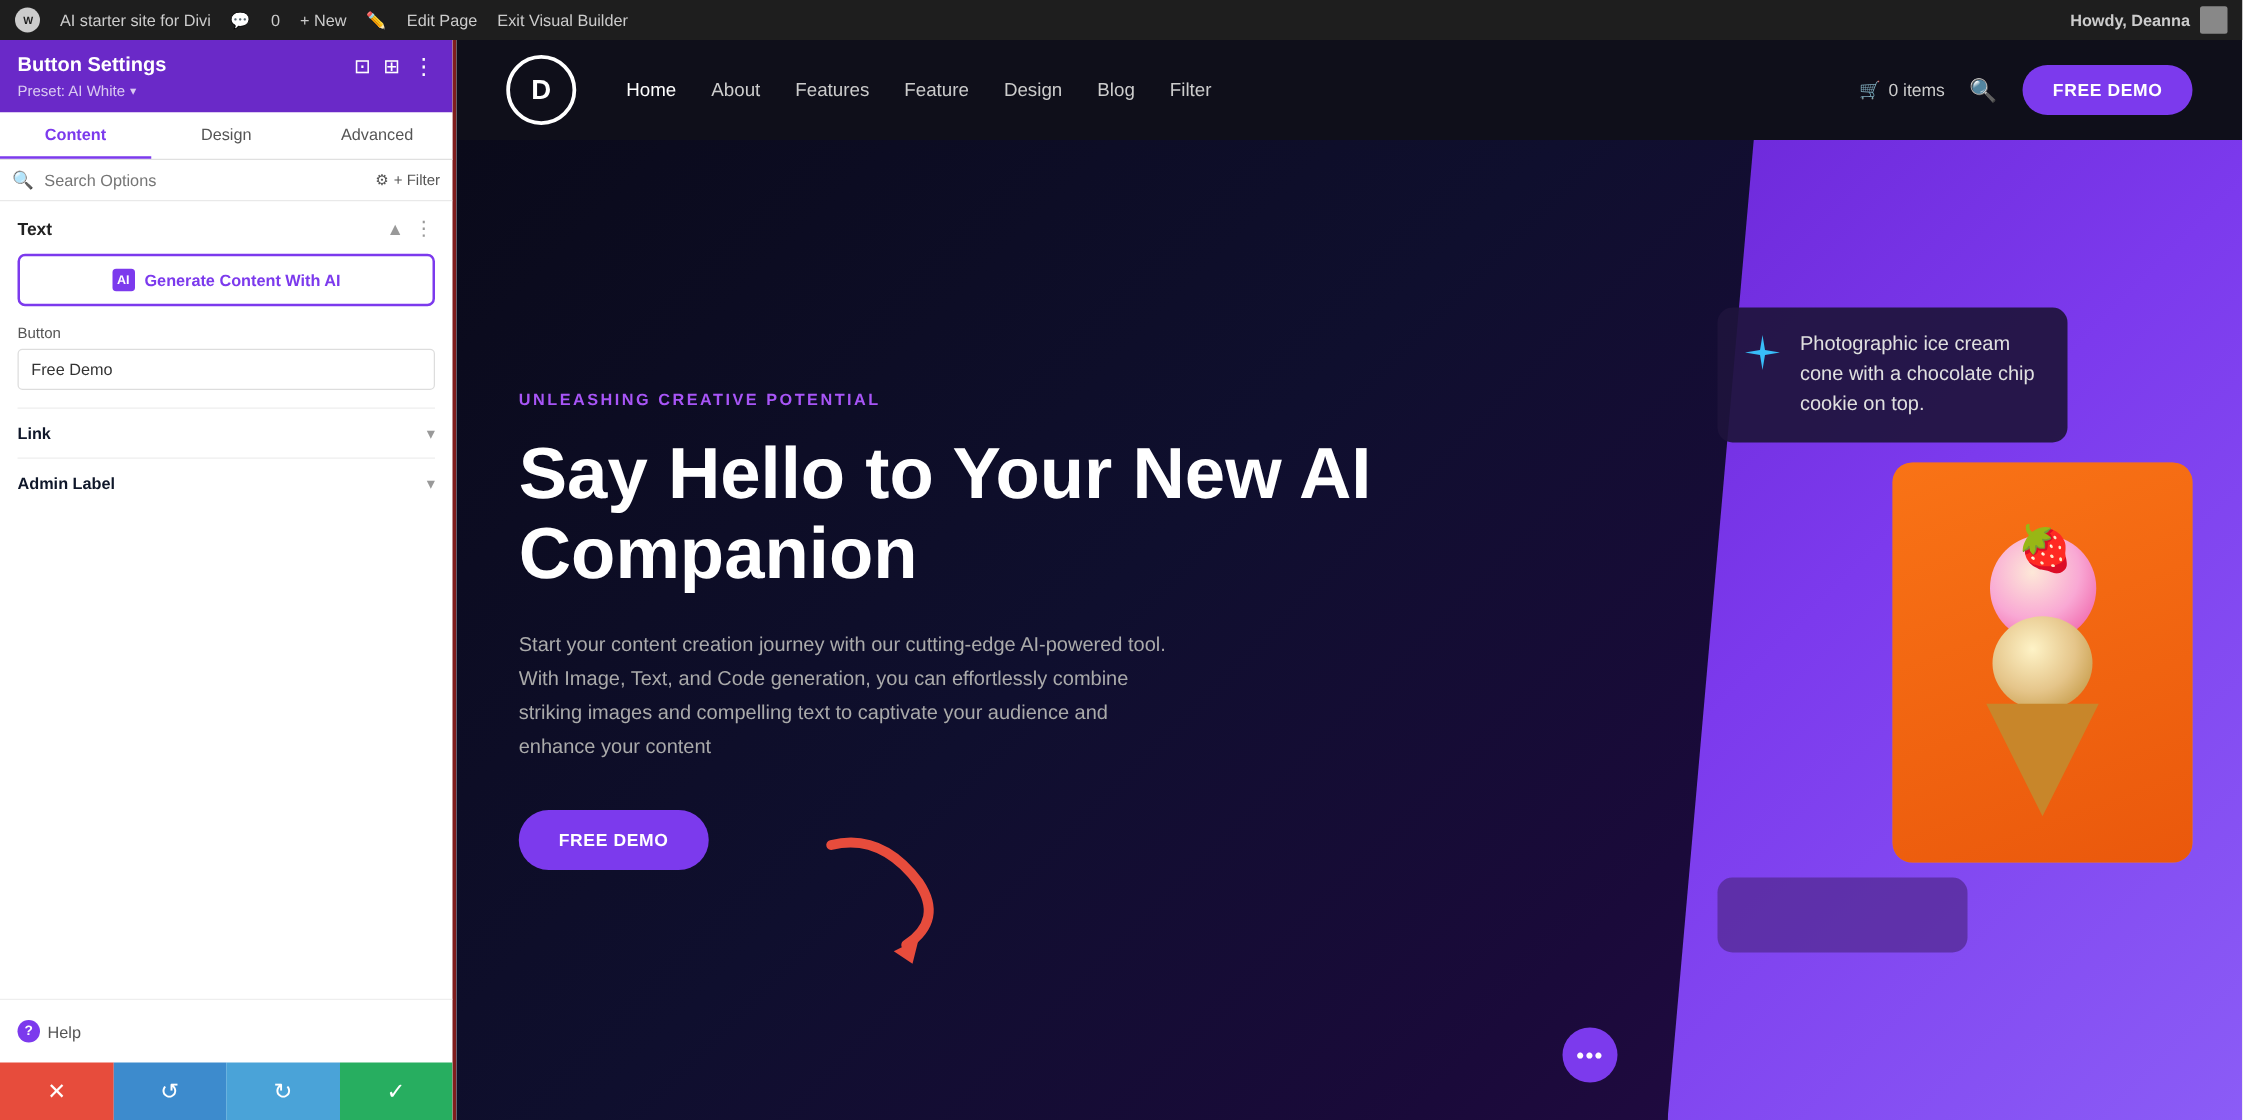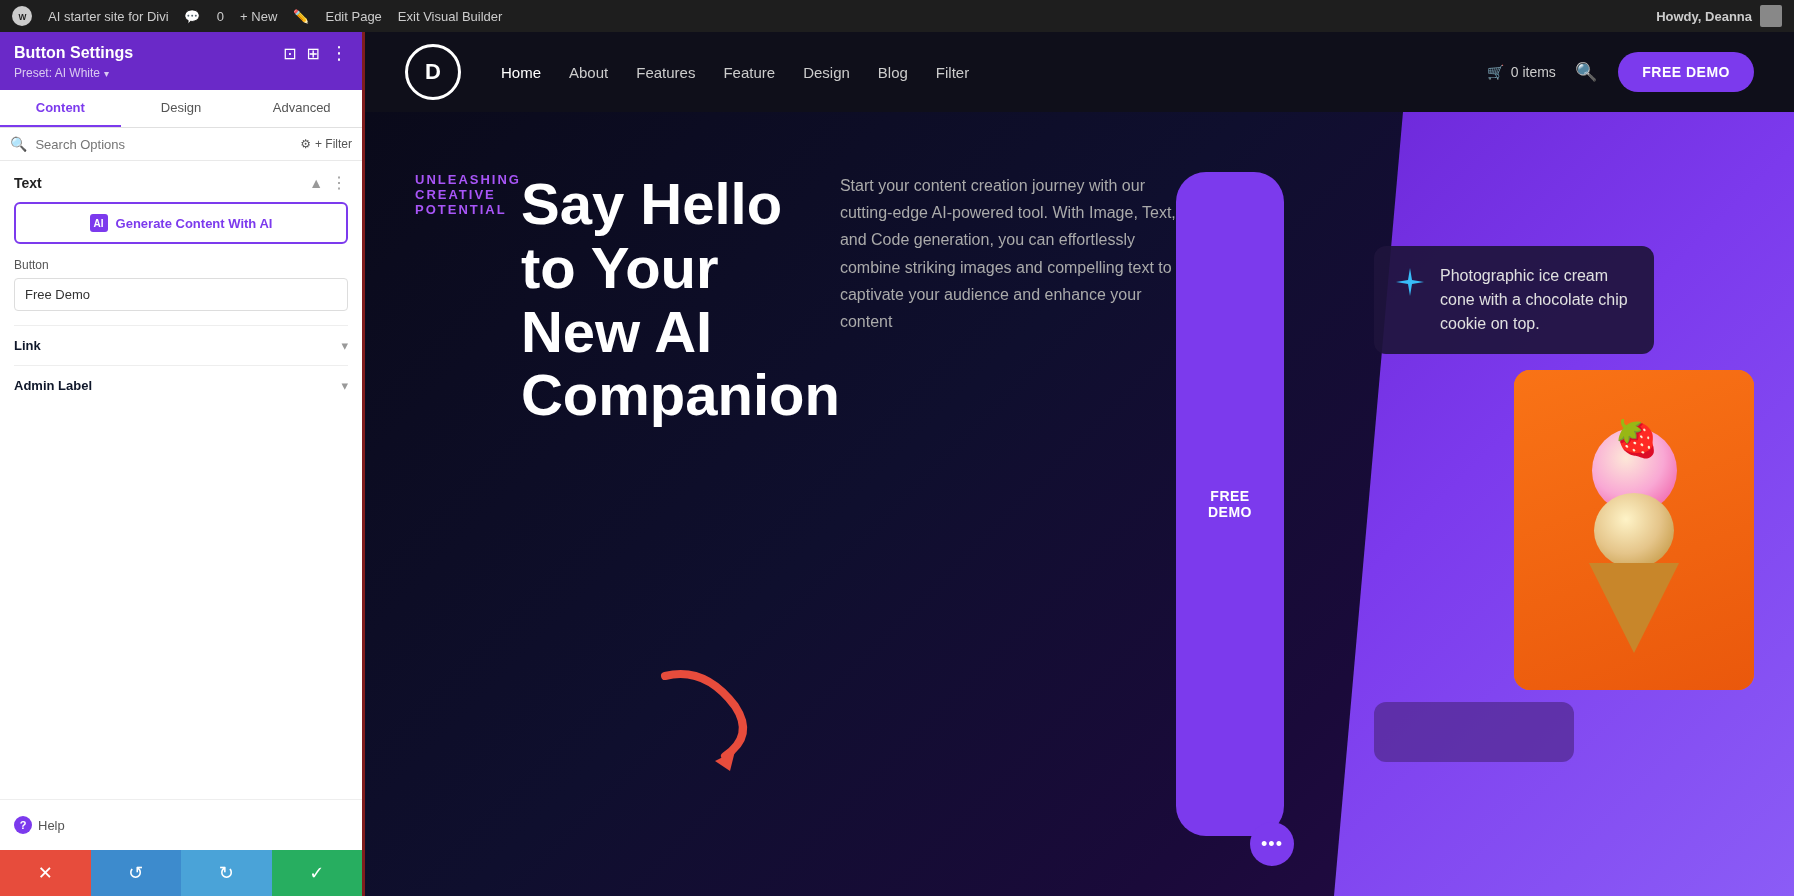--- a/index.html
+++ b/index.html
@@ -290,21 +290,21 @@
       display: flex;
       align-items: stretch;
       overflow: hidden;
       position: relative;
     }
 
     .hero-left {
       flex: 1;
       padding: 60px 50px;
       display: flex;
-      flex-direction: row;
+      flex-direction: column;
       justify-content: center;
     }
     .hero-tagline {
       color: #a855f7;
       font-size: 13px;
       font-weight: 700;
       letter-spacing: 2px;
       text-transform: uppercase;
       margin-bottom: 20px;
     }

